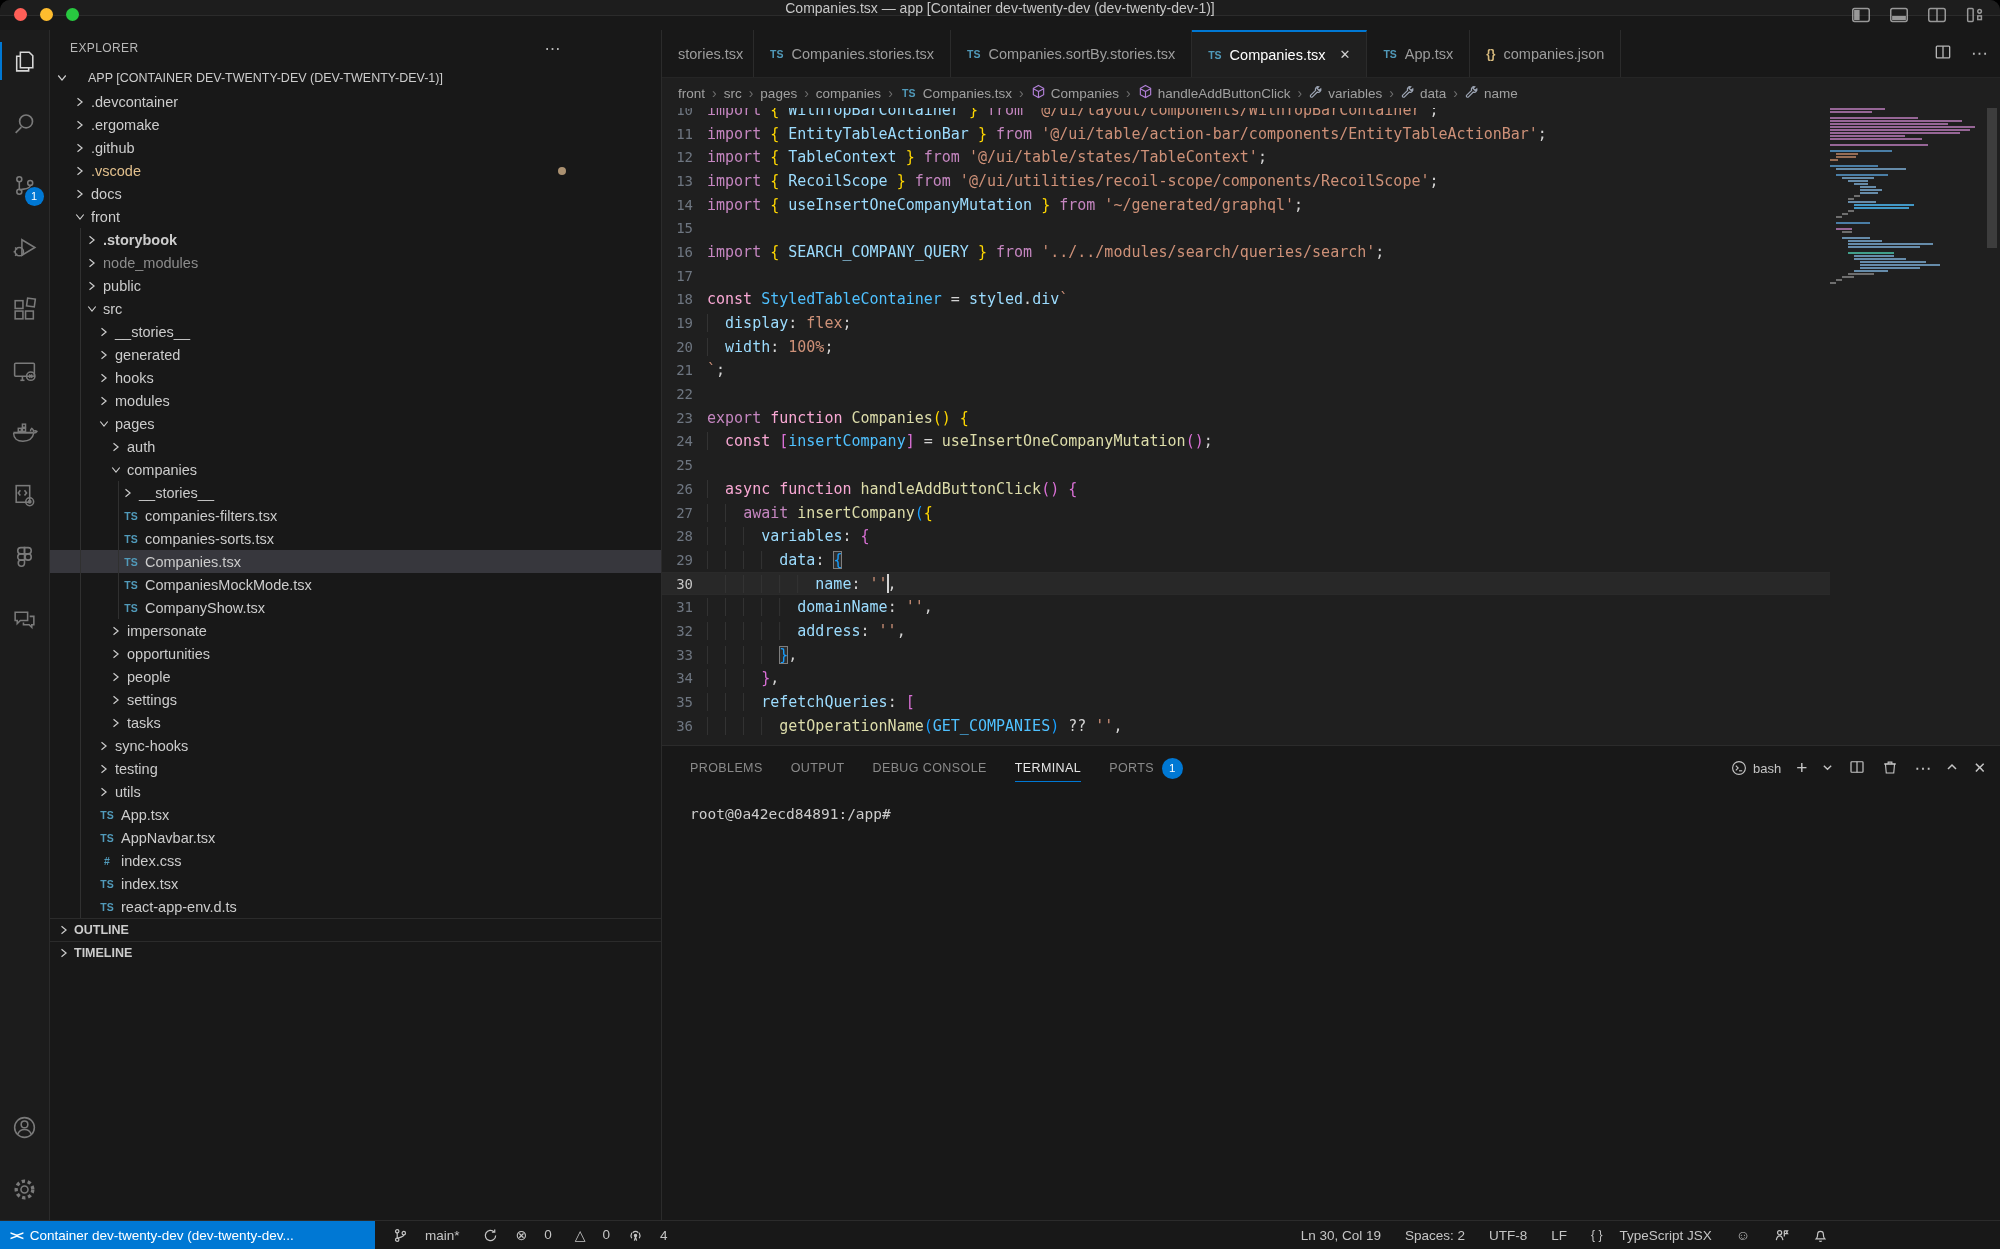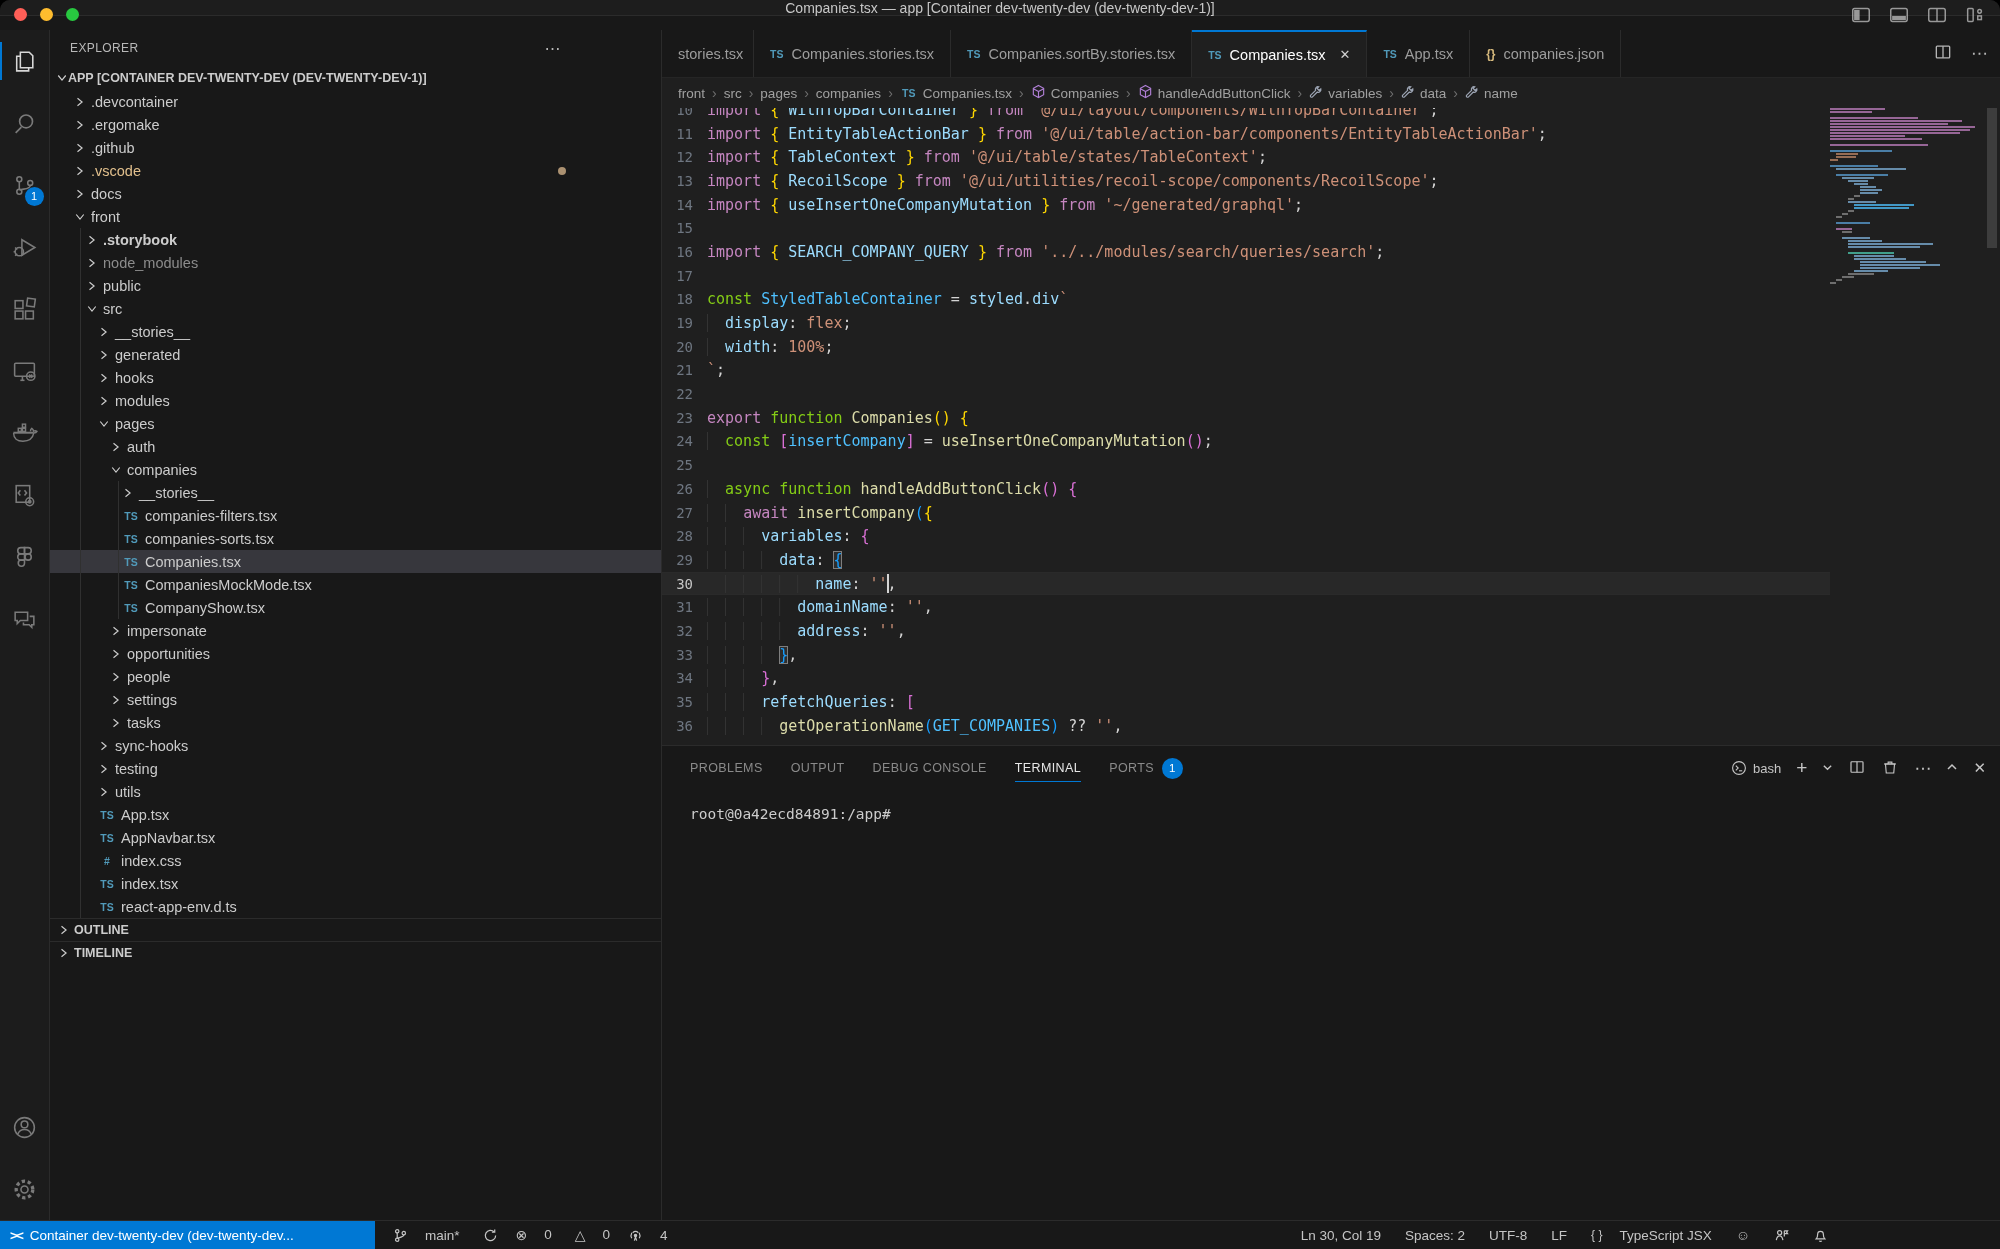--- a/index.html
+++ b/index.html
@@ -34,22 +34,22 @@
     background:#0078d4; color:#fff; border-radius:10px; font-size:11px; line-height:19px;
     text-align:center; padding:0 4px; }
   #act-bottom { margin-top:auto; }
 
   
   #sidebar { width:612px; background:#181818; border-right:1px solid #2b2b2b; position:relative;
     overflow:hidden; }
   #sb-head { height:36px; display:flex; align-items:center; padding:0 100px 0 20px;
     font-size:12px; letter-spacing:.4px; color:#b8b8b8; }
   #sb-head .more { margin-left:auto; color:#b8b8b8; font-size:16px; }
-  #sb-section { height:24px; display:flex; align-items:center; gap:0; padding-left:6px;
-    font-size:12.5px; font-weight:bold; color:#cccccc; }
+  #sb-section { height:24px; display:flex; align-items:center; gap:20px; padding-left:6px;
+    font-size:12.5px; font-weight:normal; color:#cccccc; }
   .chev { width:12px; height:12px; display:inline-flex; align-items:center; justify-content:center; }
   .chev svg { width:10px; height:10px; stroke:#cccccc; }
   .chev.open svg { transform:rotate(90deg); }
   #tree { position:relative; }
   .row { height:23px; display:flex; align-items:center; gap:5px; font-size:14.5px;
     color:#cccccc; white-space:nowrap; position:relative; }
   .row.sel { background:#37373d; }
   .row.dim .lbl { color:#8c8c8c; }
   .row.gitmod .lbl { color:#e2c08d; }
   .file-ic { width:18px; text-align:center; font-size:10.5px; font-weight:bold; color:#519aba; }
@@ -86,21 +86,21 @@
   #codelines { position:absolute; top:-10px; left:0; right:170px; }
   .cl { height:23.7px; display:flex; align-items:center; font-family:"DejaVu Sans Mono", monospace;
     font-size:15px; position:relative; }
   .cl .num { width:45px; padding-right:14px; text-align:right; color:#6e7681; font-size:14px;
     flex-shrink:0; }
   .cl.cur { background:rgba(255,255,255,.045); box-shadow:0 1px 0 #2a2a2a inset, 0 -1px 0 #2a2a2a inset;gap:18px; }
   .cl.cur .num { color:#c6c6c6; }
   .cl .ct { white-space:pre; }
   .ws { white-space:pre; background-image:linear-gradient(to right,#333 1px,transparent 1px);
     background-size:18.06px 100%; }
-  .tk-k{color:#c586c0} .tk-d{color:#84cc16} .tk-f{color:#dcdcaa} .tk-v{color:#9cdcfe}
+  .tk-k{color:#c586c0} .tk-d{color:#f9a8d4} .tk-f{color:#dcdcaa} .tk-v{color:#9cdcfe}
   .tk-c{color:#4fc1ff} .tk-s{color:#ce9178} .tk-p{color:#d4d4d4}
   .tk-y{color:#ffd700} .tk-i{color:#da70d6} .tk-u{color:#179fff}
   .tk-um{color:#179fff; outline:1px solid #7e7e7e; outline-offset:-1px; background:rgba(110,110,110,.18);}
   .cursor { display:inline-block; width:2px; height:19px; background:#d4d4d4; vertical-align:-4px;
     margin:0 -1px; }
 
   #minimap { position:absolute; top:0; right:25px; width:145px; bottom:0; }
   .mm-row { height:2px; margin-bottom:1px; position:relative; }
   .mm-bar { position:absolute; top:0; height:2px; opacity:.75; }
   #scrollbar { position:absolute; top:0; right:2px; width:12px; bottom:0; }

